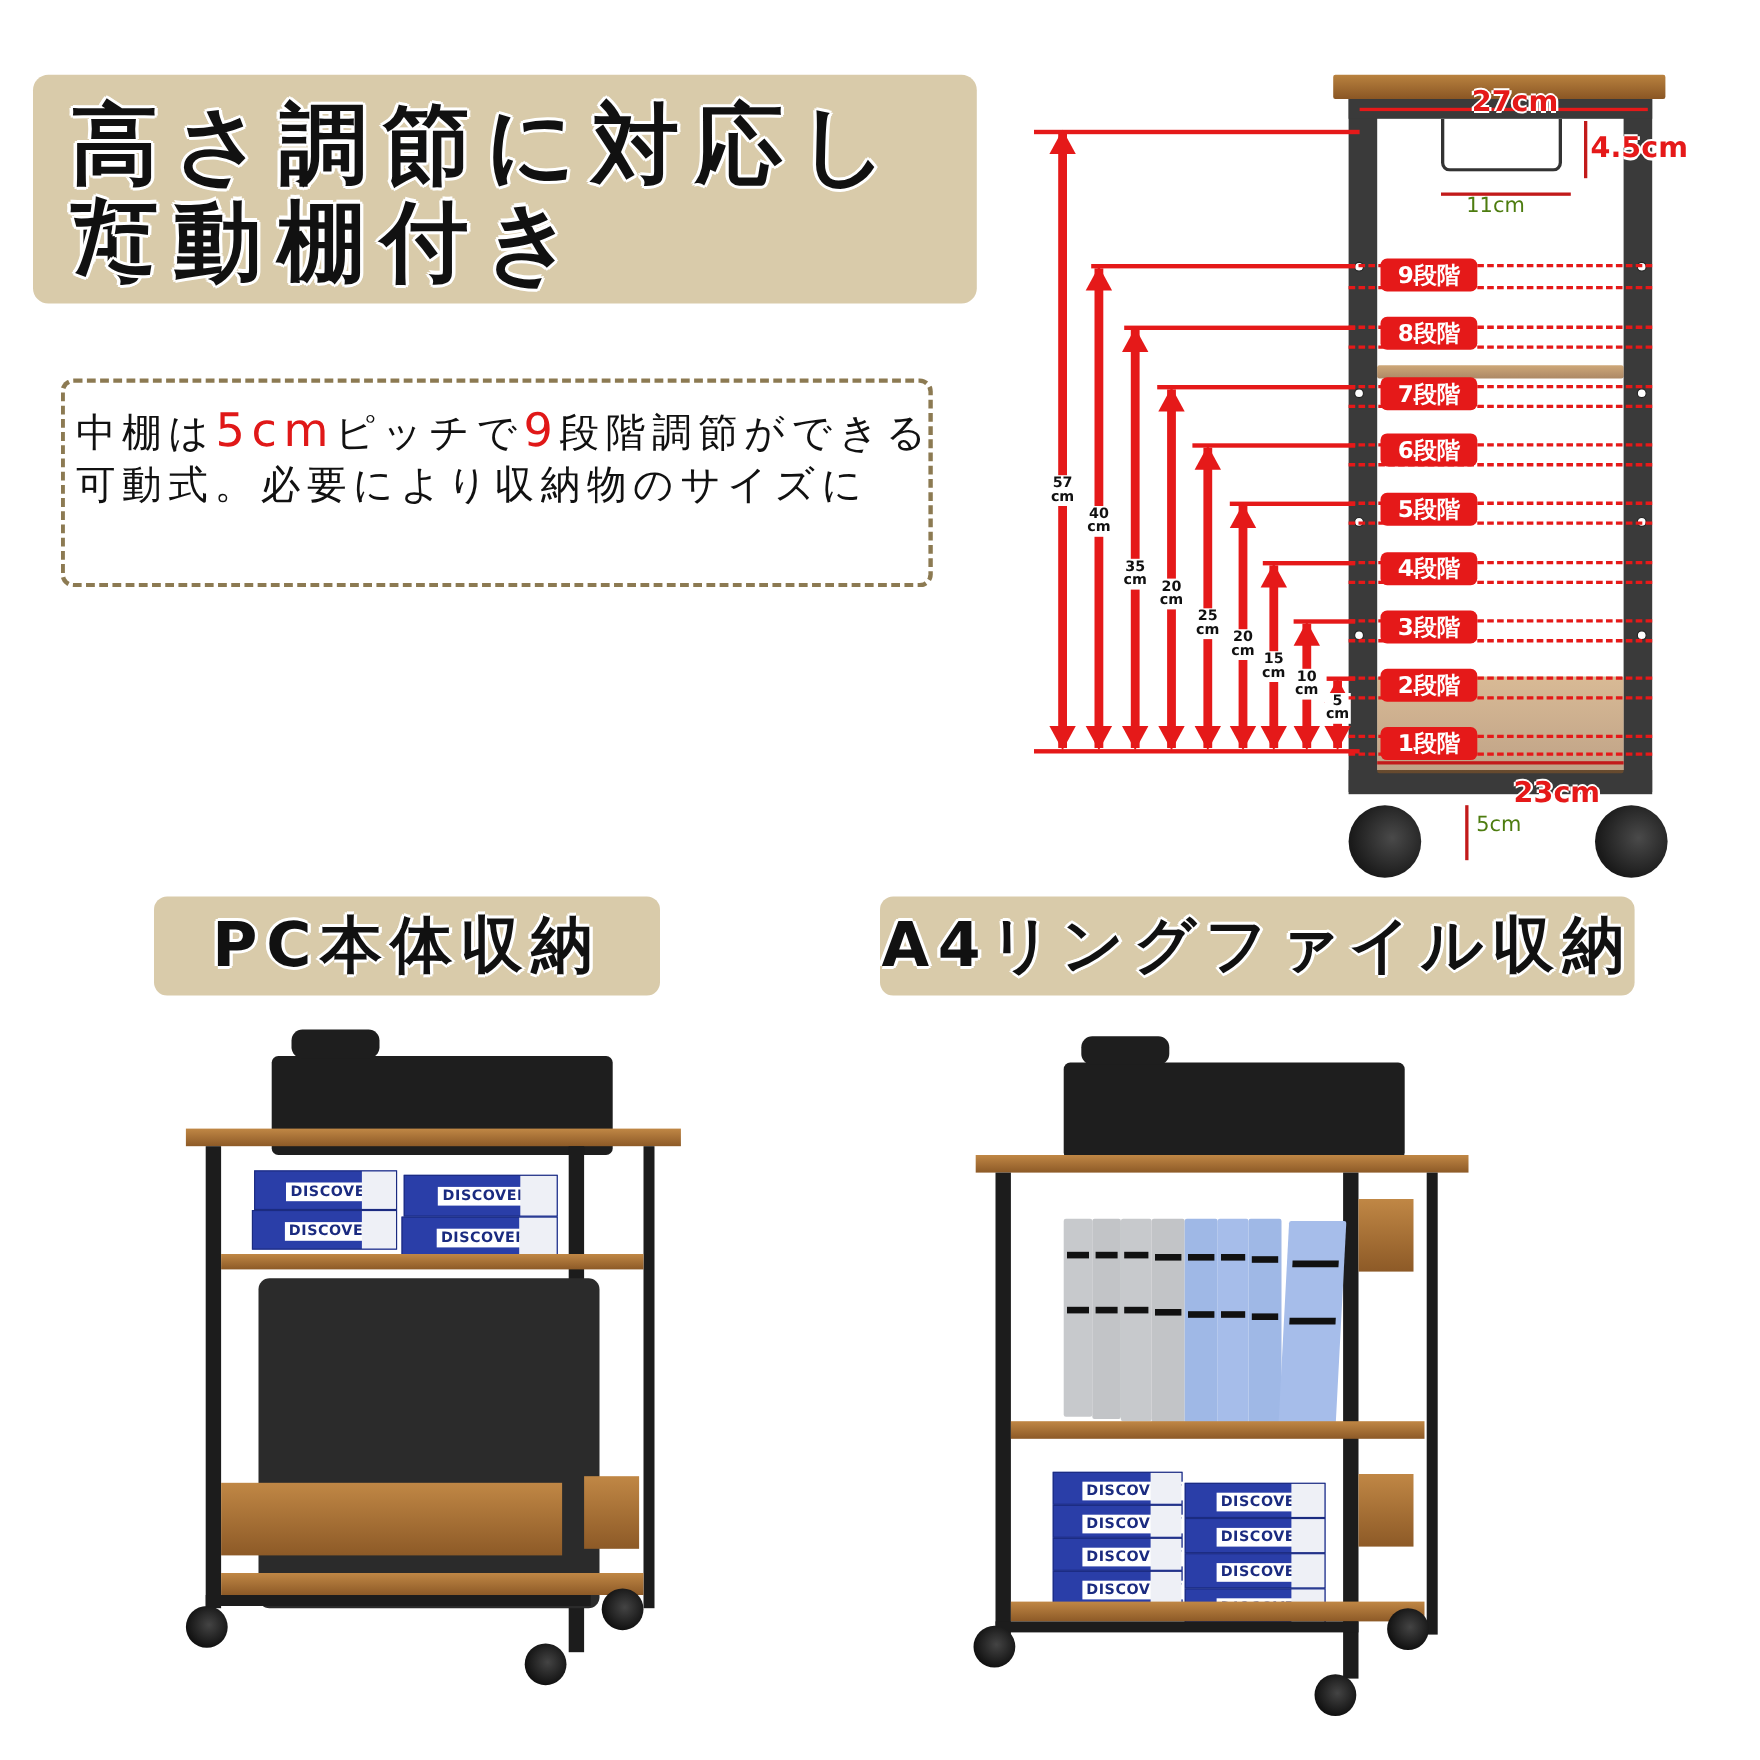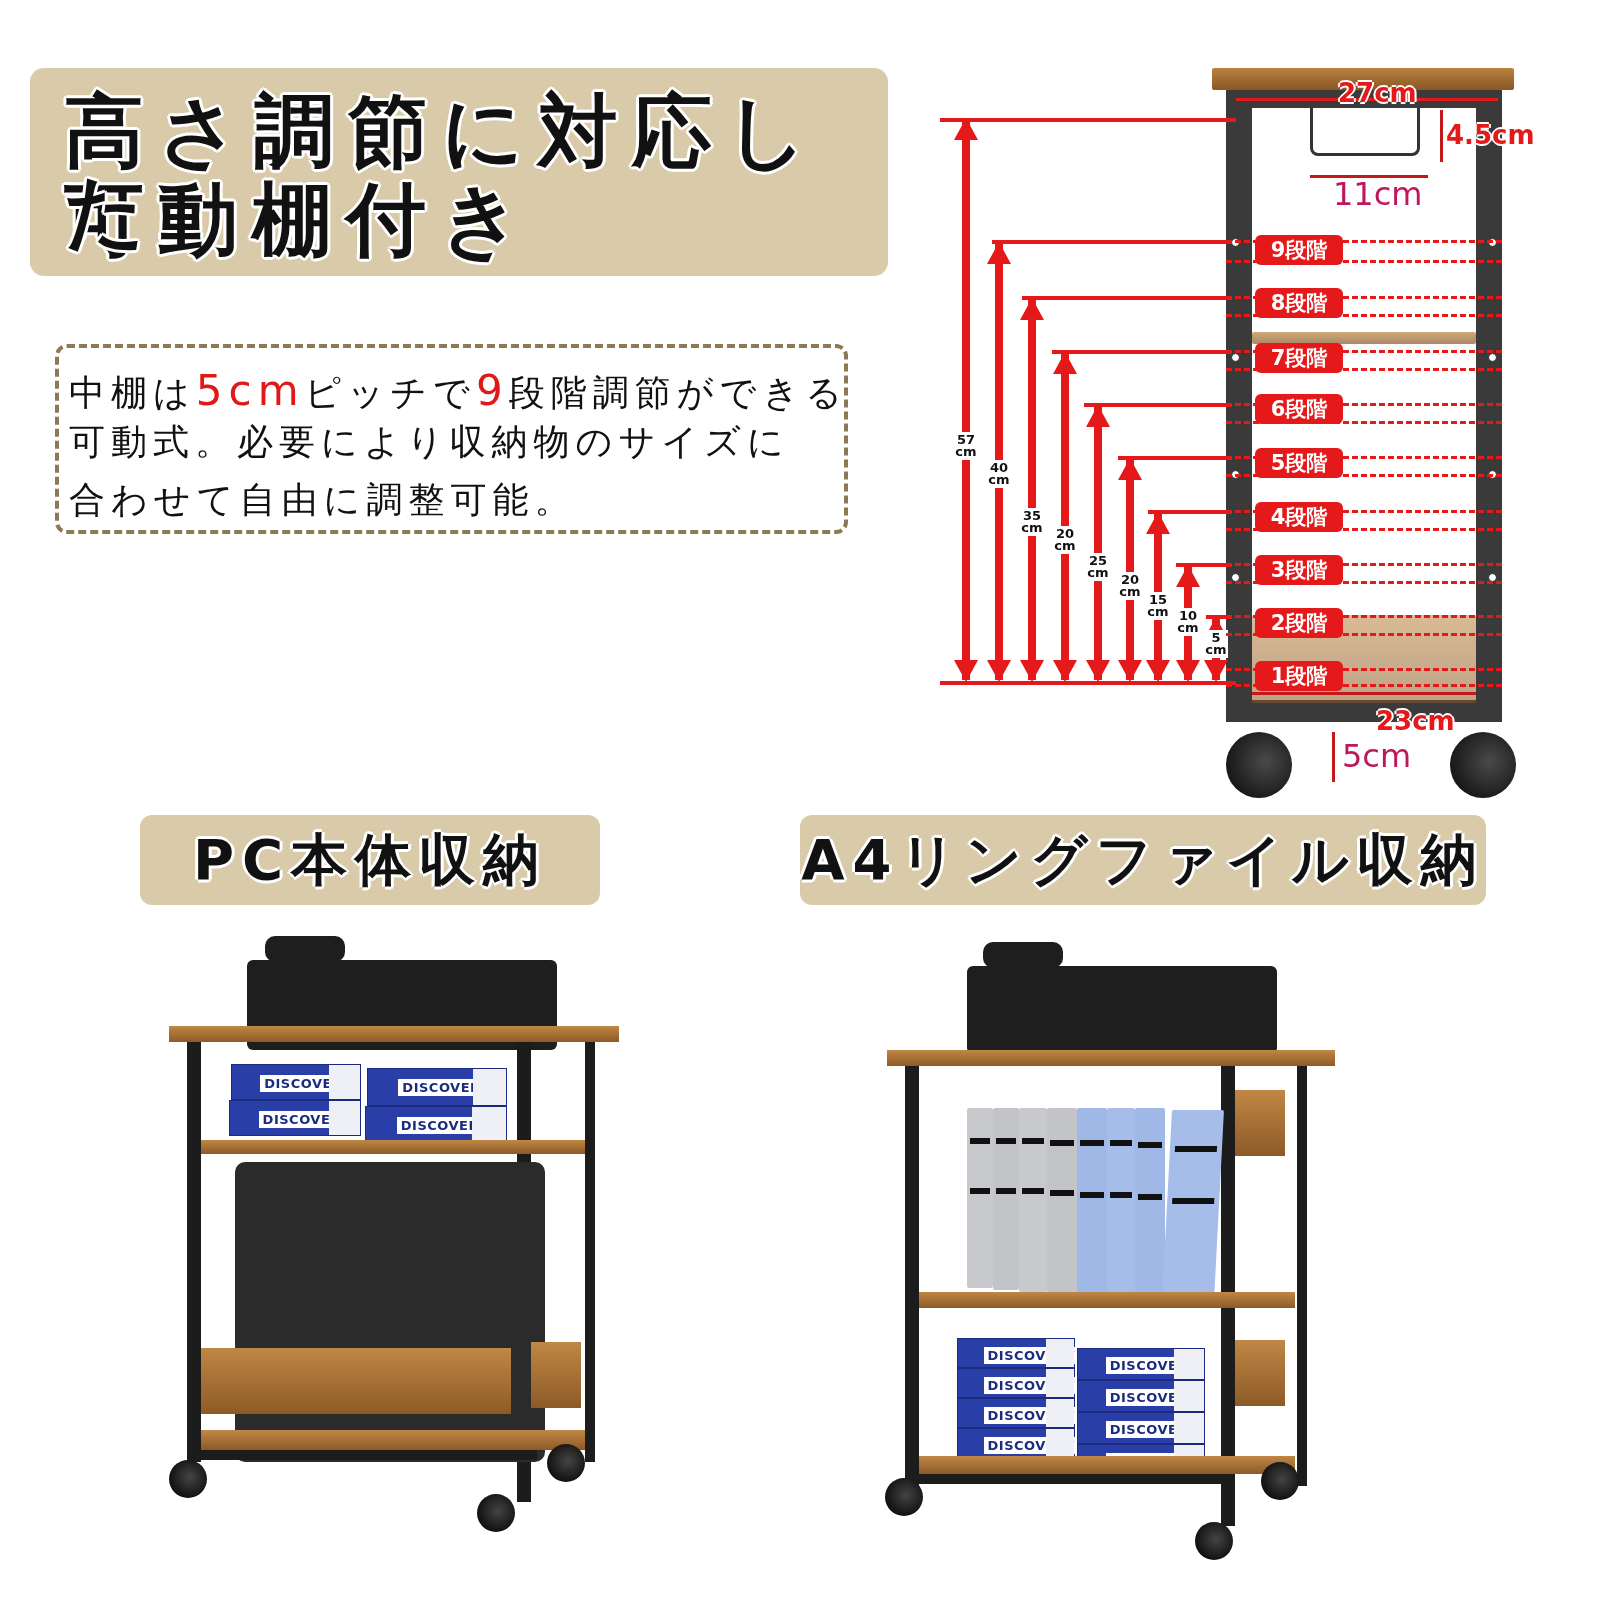--- a/index.html
+++ b/index.html
@@ -47,21 +47,21 @@
   .vlabel {
     position: absolute; background: #fff; color: #111; font-size: 13px; font-weight: bold;
     text-align: center; line-height: 12px; width: 24px; padding: 2px 0;
   }
   .level {
     position: absolute; left: 325px; width: 88px; height: 30px; background: #e51919; color: #fff;
     border-radius: 6px; font-size: 21px; font-weight: bold; text-align: center; line-height: 30px;
   }
   .dim-red { position: absolute; color: #e51919; font-weight: bold; font-size: 26px;
     text-shadow: 2px 0 0 #fff, -2px 0 0 #fff, 0 2px 0 #fff, 0 -2px 0 #fff; line-height: 1; }
-  .dim-black { position: absolute; color: #be185d; font-size: 32px; line-height: 1; text-align: center; }
+  .dim-black { position: absolute; color: #4d7c0f; font-size: 19px; line-height: 1; text-align: center; }
   .handle { position: absolute; border: 3px solid #333; border-top: none; border-radius: 0 0 8px 8px; }
   .wheel { position: absolute; width: 66px; height: 66px; border-radius: 50%; background: radial-gradient(circle at 60% 45%, #4a4a4a, #1a1a1a 70%); }
   .hairline { position: absolute; background: #c21a1a; }
 
   
   .label-box {
     position: absolute; height: 90px; background: #d9cbaa; border-radius: 12px;
     font-size: 56px; font-weight: bold; letter-spacing: 8px; text-align: center; line-height: 90px; color: #111;
     text-shadow: 3px 0 0 #fff, -3px 0 0 #fff, 0 3px 0 #fff, 0 -3px 0 #fff, 2px 2px 0 #fff, -2px -2px 0 #fff;
   }
@@ -86,21 +86,20 @@
 <div class="title-box">
   <div class="title-line l2">可動棚付き</div>
   <div class="title-line l1">高さ調節に対応した</div>
 </div>
 
 <div class="desc-box">
   <div class="desc-line d1">
     <span>中棚は</span><span class="accent">5cm</span><span>ピッチで</span><span class="accent">9</span><span>段階調節ができる</span>
   </div>
   <div class="desc-line d2">可動式。必要により収納物のサイズに</div>
-  <div class="desc-line d3">合わせて自由に調整可能。</div>
 </div>
 
 <div class="diagram">
 
   <div class="plank" style="left:282px;top:8px;width:302px;height:22px;"></div>
 
   <div class="post" style="left:296px;top:30px;width:26px;height:630px;"></div>
   <div class="post" style="left:546px;top:30px;width:26px;height:630px;"></div>
   <div class="post" style="left:296px;top:30px;width:276px;height:18px;"></div>
   <div class="post" style="left:296px;top:640px;width:276px;height:22px;"></div>

